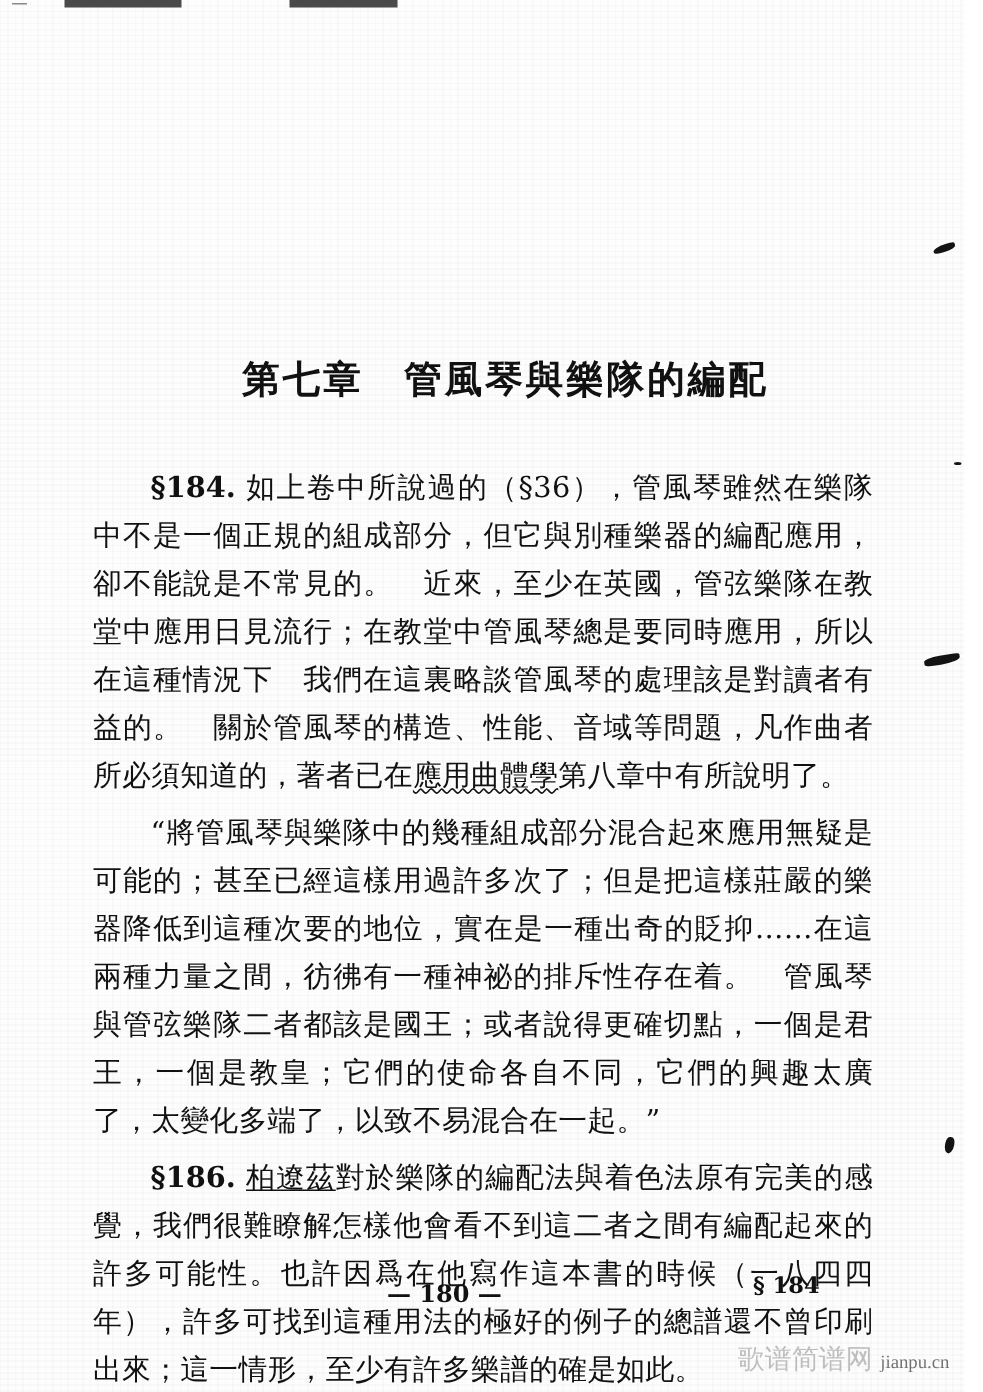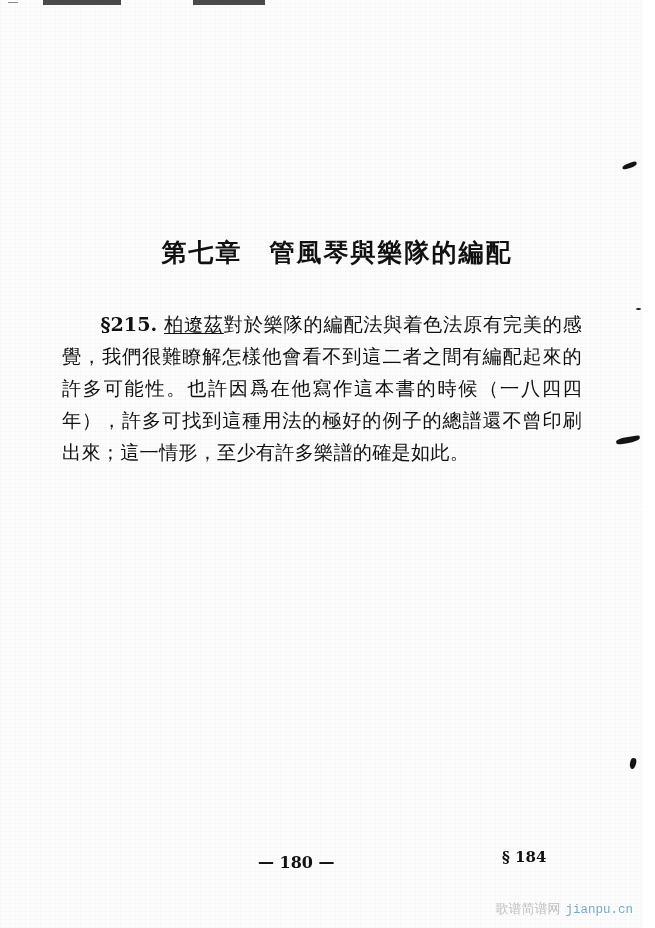--- a/index.html
+++ b/index.html
@@ -130,28 +130,28 @@
   #watermark {
     position: absolute;
     right: 10px;
     bottom: 10px;
     display: flex;
     align-items: baseline;
     gap: 5px;
     opacity: 0.55;
   }
   #watermark-cn {
-    font-size: 13px;
+    font-size: 18px;
     color: #8d8d8d;
     font-family: "DejaVu Sans", "Liberation Sans", sans-serif;
   }
   #watermark-url {
     font-size: 12.5px;
-    color: #0369a1;
-    font-family: Liberation Mono, monospace;
+    color: #000000;
+    font-family: Liberation Serif, serif;
   }
 </style>
 </head>
 <body>
 
 <div id="page">
 
   <div id="paper-texture"></div>
 
   <div class="scan-bar" id="scan-bar-left"></div>
@@ -160,24 +160,26 @@
 
   <div class="speck" id="speck-1"></div>
   <div class="speck" id="speck-2"></div>
   <div class="speck" id="speck-3"></div>
   <div class="speck" id="speck-4"></div>
 
   <div id="content">
 
     <h1 id="chapter-title">第七章　管風琴與樂隊的編配</h1>
 
+    <p class="para"><span class="sec">§184.</span><span> 如上卷中所說過的（§36），管風琴雖然在樂隊中不是一個正規的組成部分，但它與別種樂器的編配應用，卻不能說是不常見的。　近來，至少在英國，管弦樂隊在教堂中應用日見流行；在教堂中管風琴總是要同時應用，所以在這種情況下　我們在這裏略談管風琴的處理該是對讀者有益的。　關於管風琴的構造、性能、音域等問題，凡作曲者所必須知道的，著者已在</span><span class="u-wavy">應用曲體學</span><span>第八章中有所說明了。</span></p>
 
 
+    <p class="para quote">“將管風琴與樂隊中的幾種組成部分混合起來應用無疑是可能的；甚至已經這樣用過許多次了；但是把這樣莊嚴的樂器降低到這種次要的地位，實在是一種出奇的貶抑……在這兩種力量之間，彷彿有一種神祕的排斥性存在着。　管風琴與管弦樂隊二者都該是國王；或者說得更確切點，一個是君王，一個是教皇；它們的使命各自不同，它們的興趣太廣了，太變化多端了，以致不易混合在一起。”</p>
 
-    <p class="para"><span class="sec">§215.</span><span>&nbsp;</span><span class="u-straight">柏遼茲</span><span>對於樂隊的編配法與着色法原有完美的感覺，我們很難瞭解怎樣他會看不到這二者之間有編配起來的許多可能性。也許因爲在他寫作這本書的時候（一八四四年），許多可找到這種用法的極好的例子的總譜還不曾印刷出來；這一情形，至少有許多樂譜的確是如此。</span></p>
+    <p class="para"><span class="sec">§186.</span><span>&nbsp;</span><span class="u-straight">柏遼茲</span><span>對於樂隊的編配法與着色法原有完美的感覺，我們很難瞭解怎樣他會看不到這二者之間有編配起來的許多可能性。也許因爲在他寫作這本書的時候（一八四四年），許多可找到這種用法的極好的例子的總譜還不曾印刷出來；這一情形，至少有許多樂譜的確是如此。</span></p>
 
   </div>
 
   <div id="footer">
     <span id="page-number">— 180 —</span>
     <span id="section-marker">§ 184</span>
   </div>
 
   <div id="watermark">
     <span id="watermark-cn">歌谱简谱网</span>

